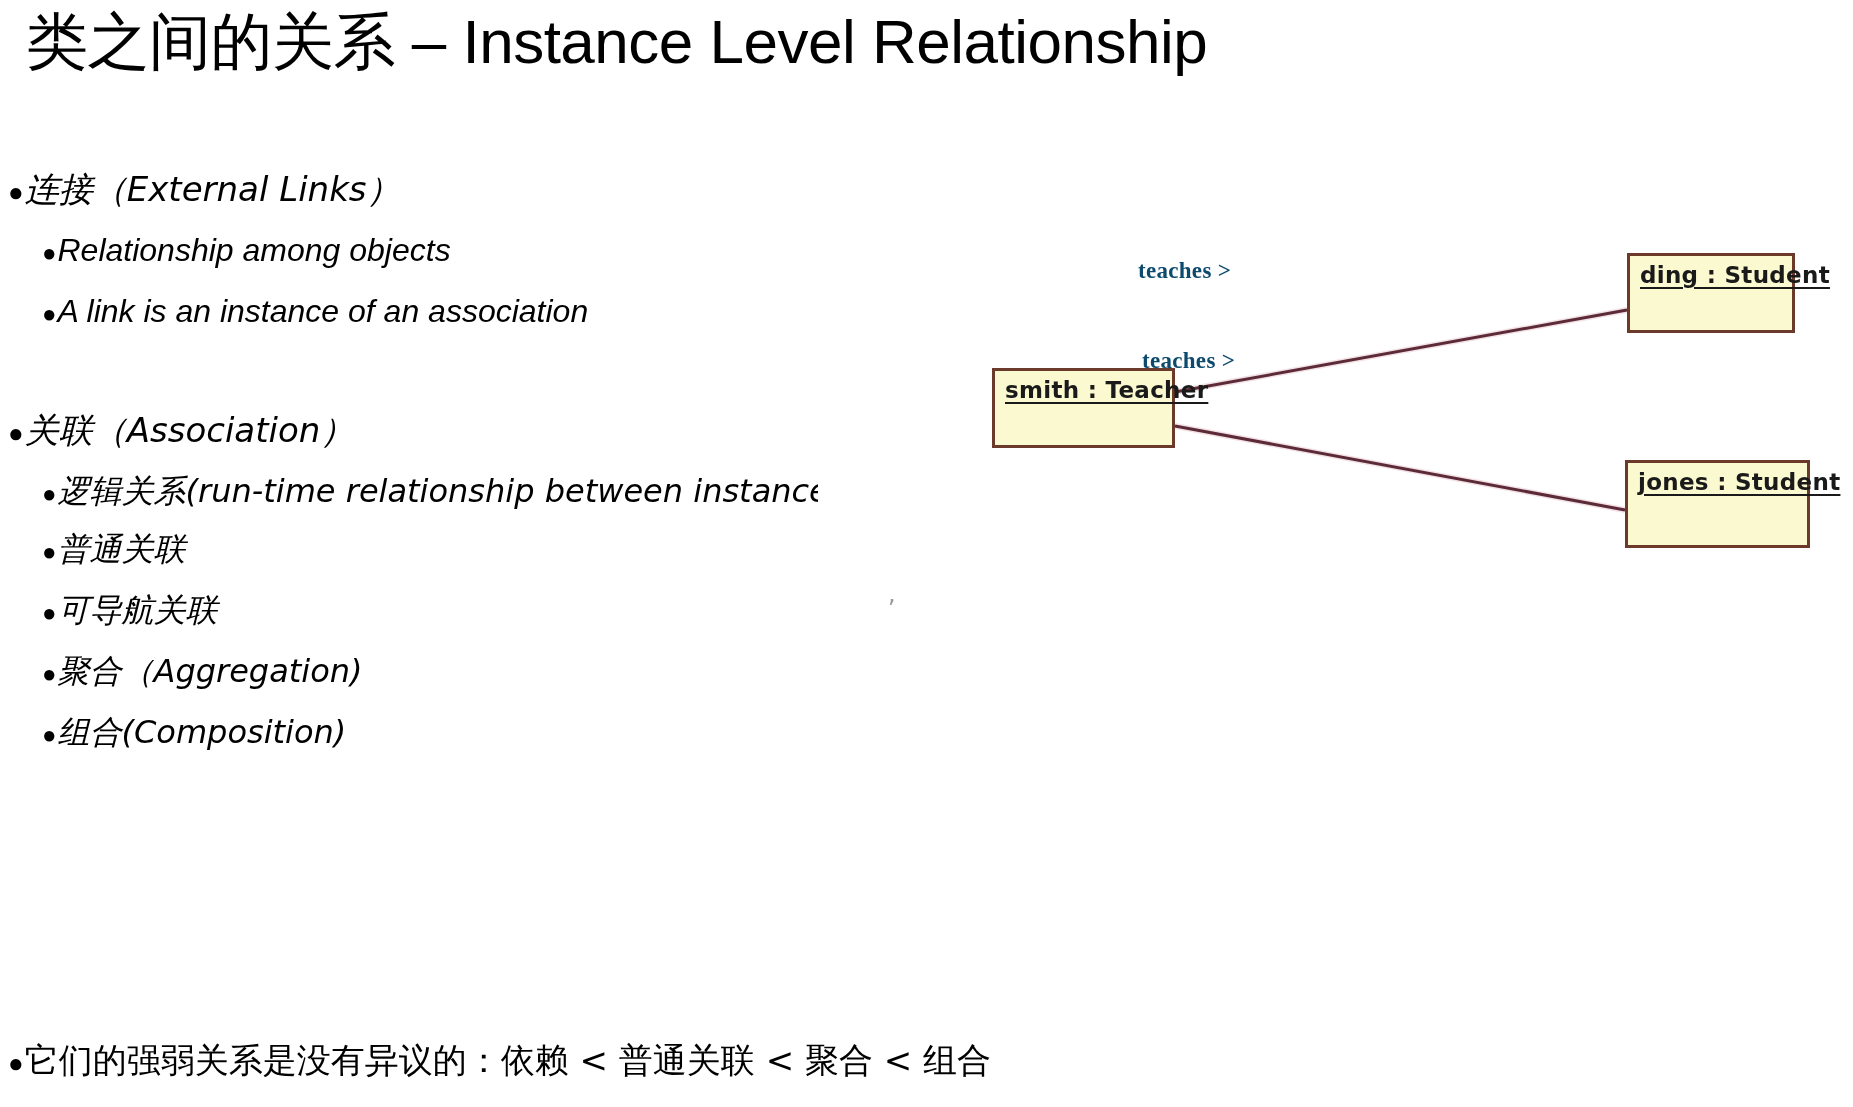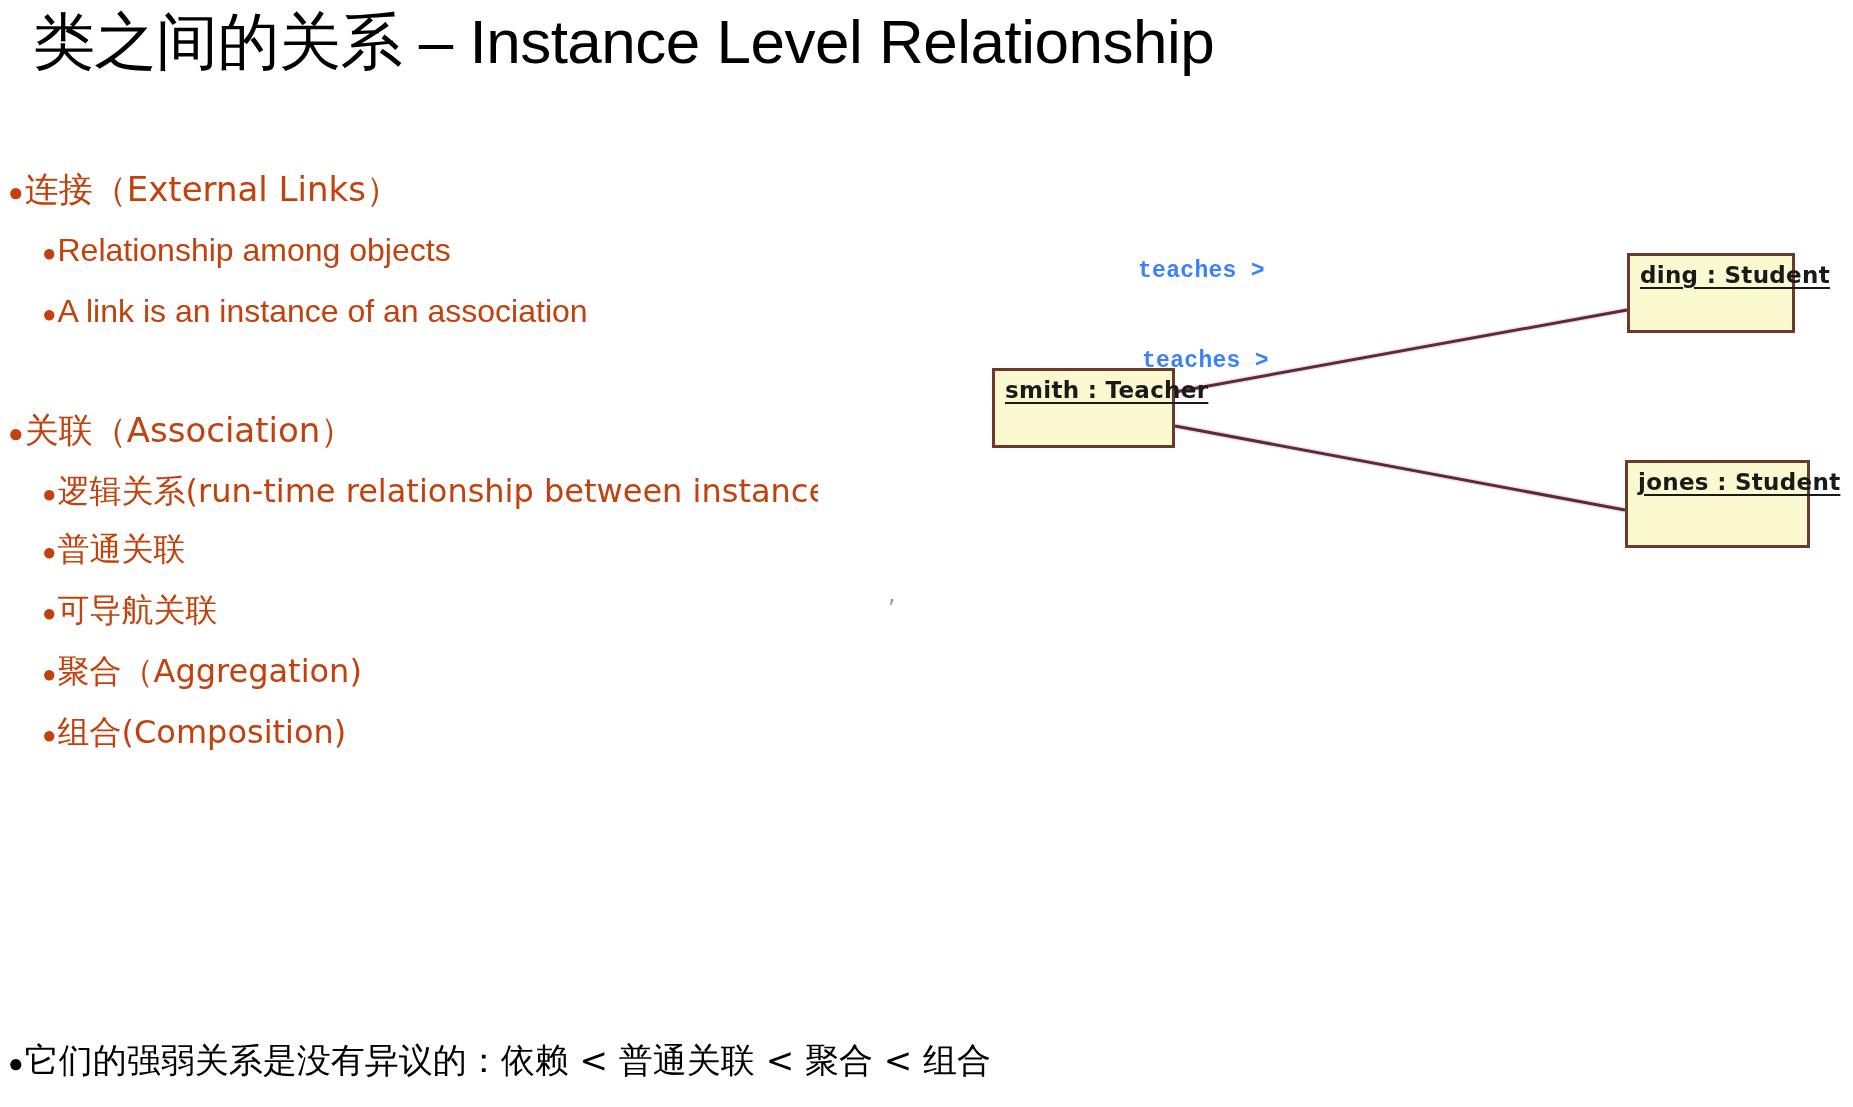--- a/index.html
+++ b/index.html
@@ -25,36 +25,36 @@
     position: absolute;
     left: 26px;
     top: 8px;
     width: 1810px;
     font-size: 62px;
     line-height: 1.1;
     font-weight: 300;
     letter-spacing: -0.5px;
     white-space: nowrap;
     color: #000;
-    margin-left: 7px;
   }
   #title .cjk { font-family: "DejaVu Sans", sans-serif; font-weight: 400; }
 
   
   #body-text {
     position: absolute;
     left: 8px;
     top: 160px;
     width: 900px;
   }
   .bullet {
     position: relative;
     display: block;
     white-space: nowrap;
-    color: #c2410c;
+    color: #000000;
+    font-style: italic;
   }
   .bullet .dot {
     display: inline-block;
     vertical-align: baseline;
     margin-right: 1px;
   }
   
   .lvl1 {
     padding-left: 0px;
     font-size: 34px;
@@ -129,24 +129,24 @@
     white-space: nowrap;
     padding: 6px 10px 12px 10px;
     letter-spacing: 0.3px;
   }
   #box-smith { left: 17px;  top: 168px; width: 183px; height: 80px; }
   #box-ding  { left: 652px; top: 53px;  width: 168px; height: 80px; }
   #box-jones { left: 650px; top: 260px; width: 185px; height: 88px; }
 
   .edge-label {
     position: absolute;
-    font-family: Liberation Mono, monospace;
+    font-family: Liberation Serif, serif;
     font-size: 23px;
     font-weight: 600;
-    color: #3b82f6;
+    color: #0c4a6e;
     white-space: nowrap;
     letter-spacing: 0.3px;
   }
   #label-teaches-1 { left: 163px; top: 58px; }
   #label-teaches-2 { left: 167px; top: 148px; }
 </style>
 </head>
 <body>
 
 <div id="slide">

